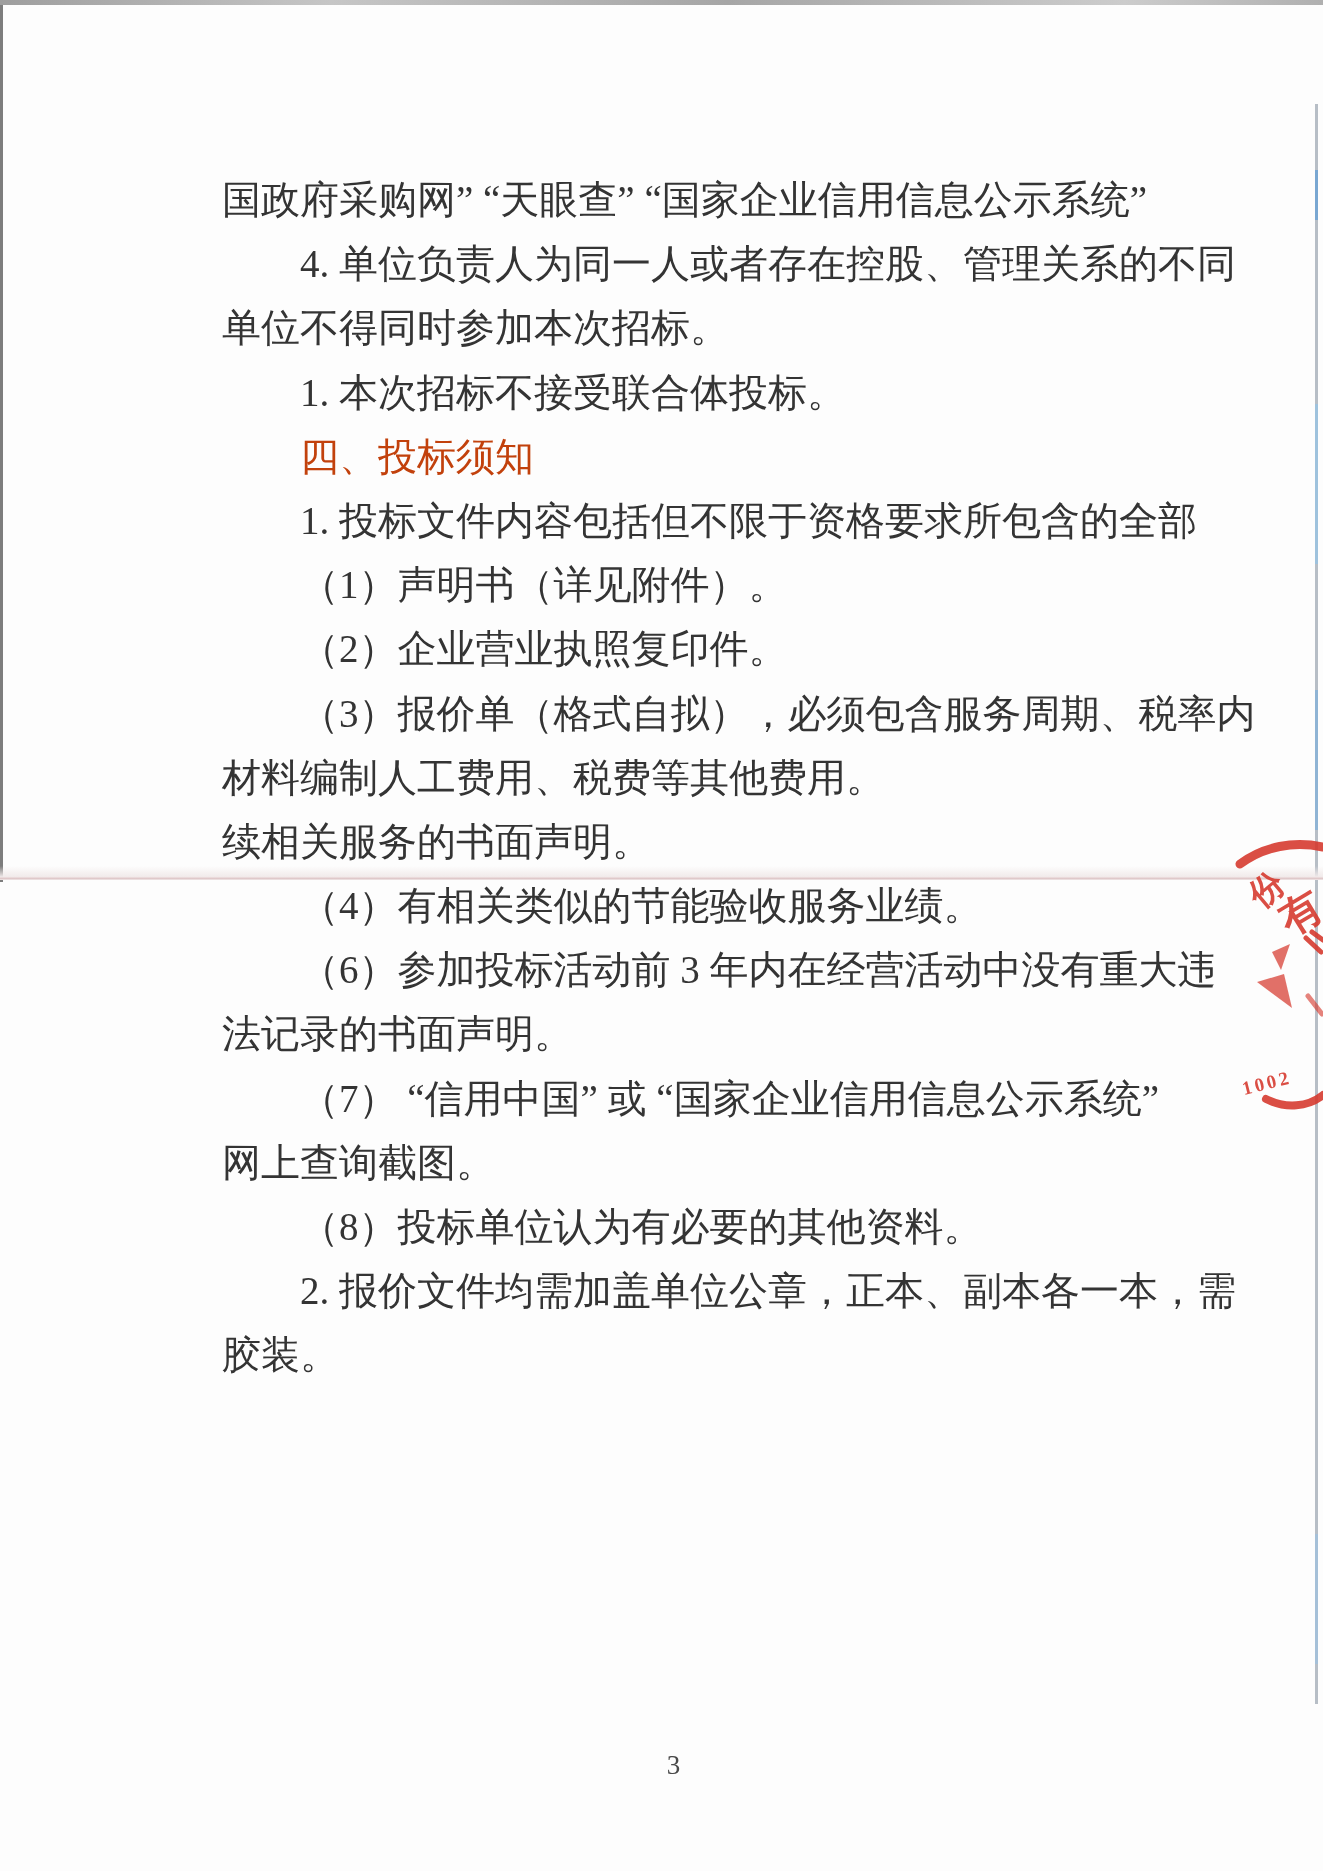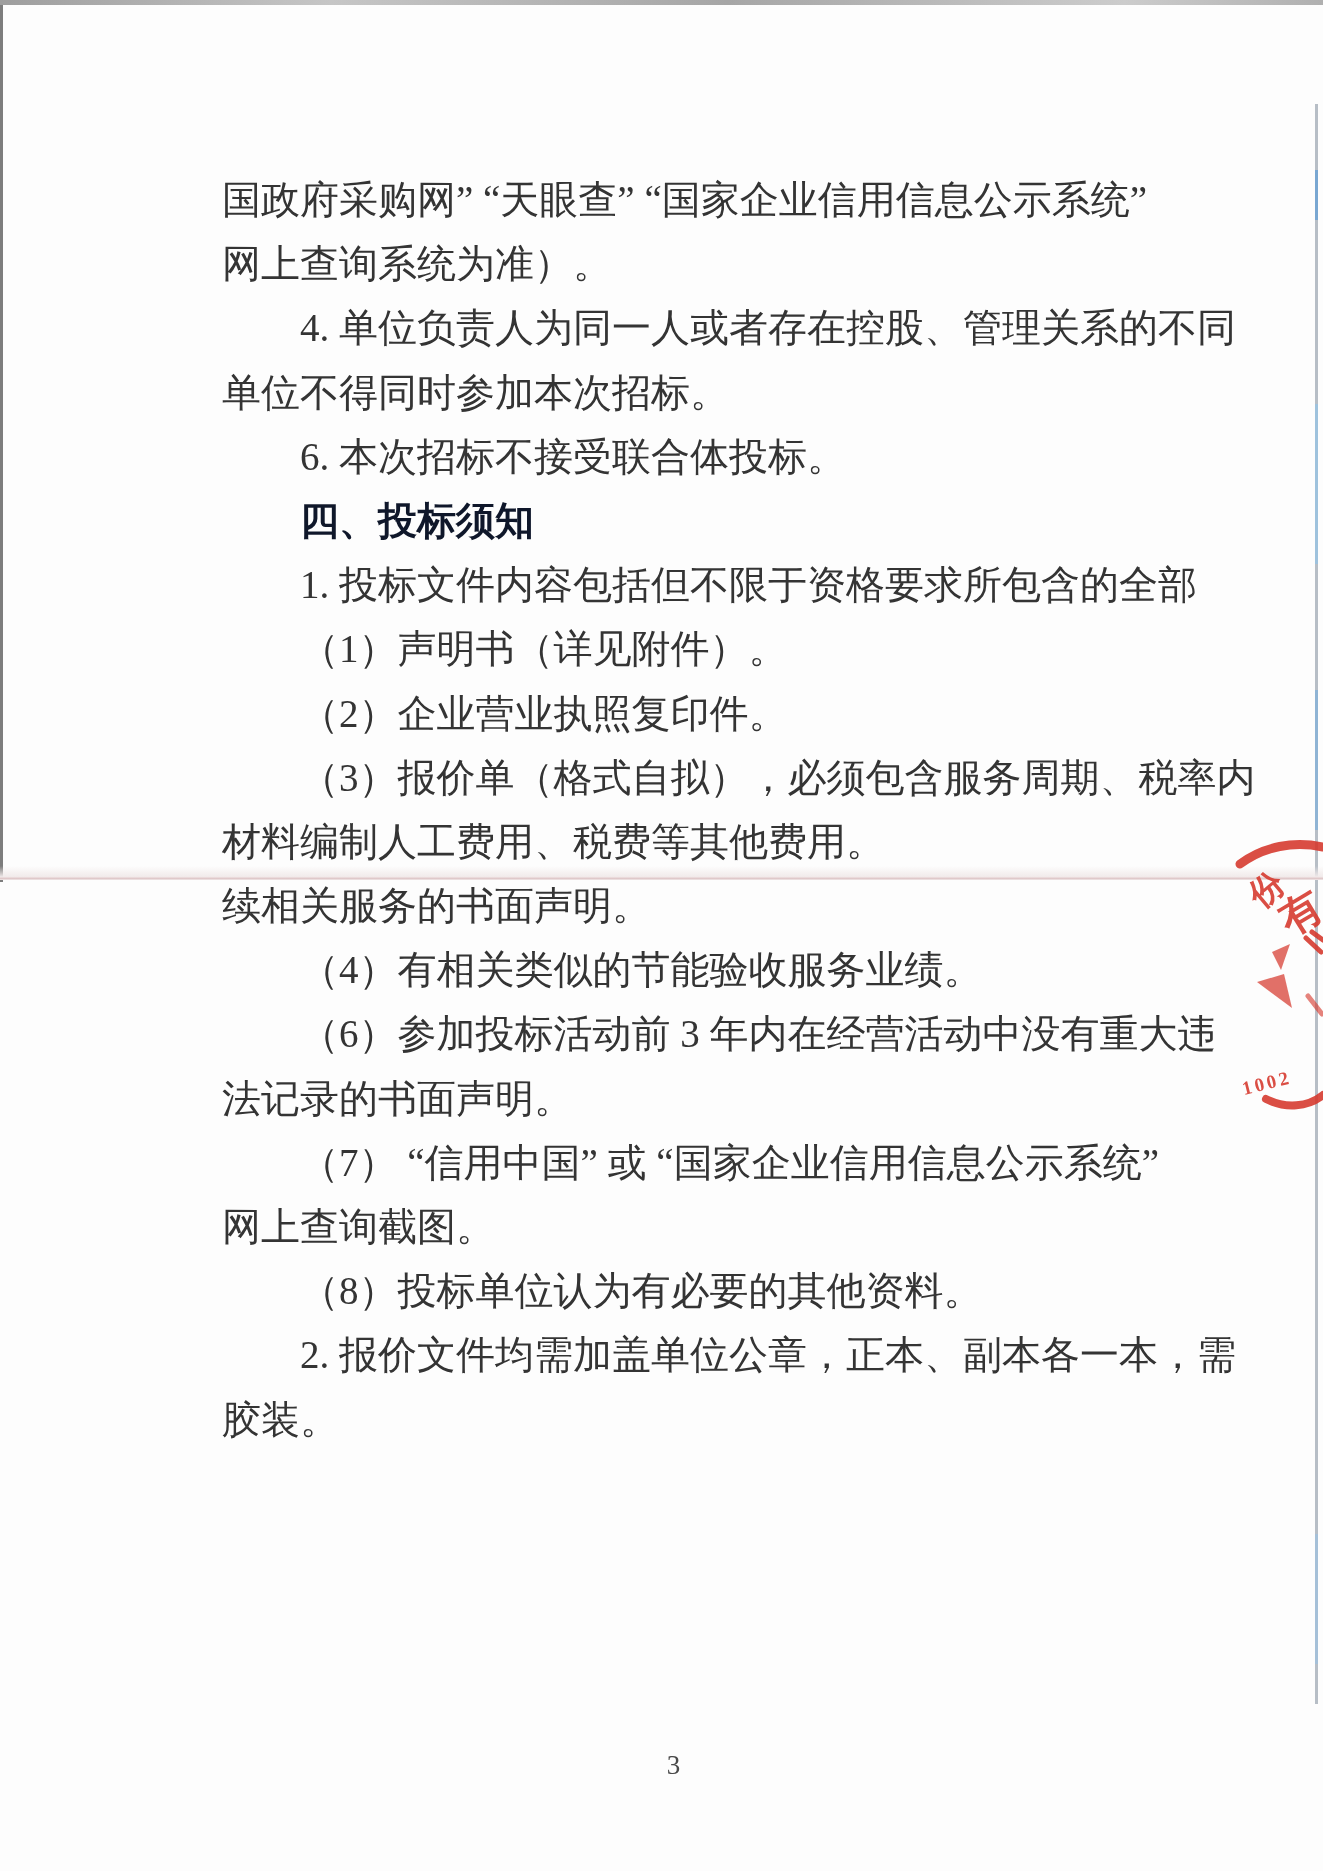--- a/index.html
+++ b/index.html
@@ -20,21 +20,21 @@
     background:linear-gradient(to bottom,rgba(236,230,230,0),#f1eaea);}
   .seam{position:absolute;left:0;top:877px;width:100%;height:3px;
     background:linear-gradient(to bottom,#efe3e3,#dcc3c5 60%,#f6f1f1);}
   
   .textblock{
     position:absolute;left:222px;top:168px;width:1000px;
     font-size:39px;color:#343434;letter-spacing:0px;
   }
   .line{line-height:64.2px;height:64.2px;white-space:pre;}
   .line.indent{padding-left:78px;}
-  .line.bold{font-weight:700;color:#0f172a;}
+  .line.bold{font-weight:400;color:#c2410c;}
   .pagenum{
     position:absolute;left:0;top:1750px;width:1348px;text-align:center;
     font-size:27px;color:#4a4a4a;letter-spacing:1px;
   }
   
   .stamp{position:absolute;left:1230px;top:836px;width:93px;height:280px;}
 </style>
 </head>
 <body>
 
@@ -47,24 +47,23 @@
     <div class="seg" style="top:300px;height:160px;background:#9ec2dd;"></div>
     <div class="seg" style="top:586px;height:140px;background:#8fb4d5;"></div>
     <div class="seg" style="top:1430px;height:130px;background:#a5c0d8;"></div>
   </div>
 
   <div class="seam-band"></div>
   <div class="seam"></div>
 
   <div class="textblock" id="textblock">
       <div class="line">国政府采购网” “天眼查” “国家企业信用信息公示系统”</div>
-      <div class="line">网上查询系统为准）。</div>
       <div class="line indent">4. 单位负责人为同一人或者存在控股、管理关系的不同</div>
       <div class="line">单位不得同时参加本次招标。</div>
-      <div class="line indent">6. 本次招标不接受联合体投标。</div>
+      <div class="line indent">1. 本次招标不接受联合体投标。</div>
       <div class="line indent bold">四、投标须知</div>
       <div class="line indent">1. 投标文件内容包括但不限于资格要求所包含的全部</div>
       <div class="line indent">（1）声明书（详见附件）。</div>
       <div class="line indent">（2）企业营业执照复印件。</div>
       <div class="line indent">（3）报价单（格式自拟），必须包含服务周期、税率内</div>
       <div class="line">材料编制人工费用、税费等其他费用。</div>
       <div class="line">续相关服务的书面声明。</div>
       <div class="line indent">（4）有相关类似的节能验收服务业绩。</div>
       <div class="line indent">（6）参加投标活动前 3 年内在经营活动中没有重大违</div>
       <div class="line">法记录的书面声明。</div>

